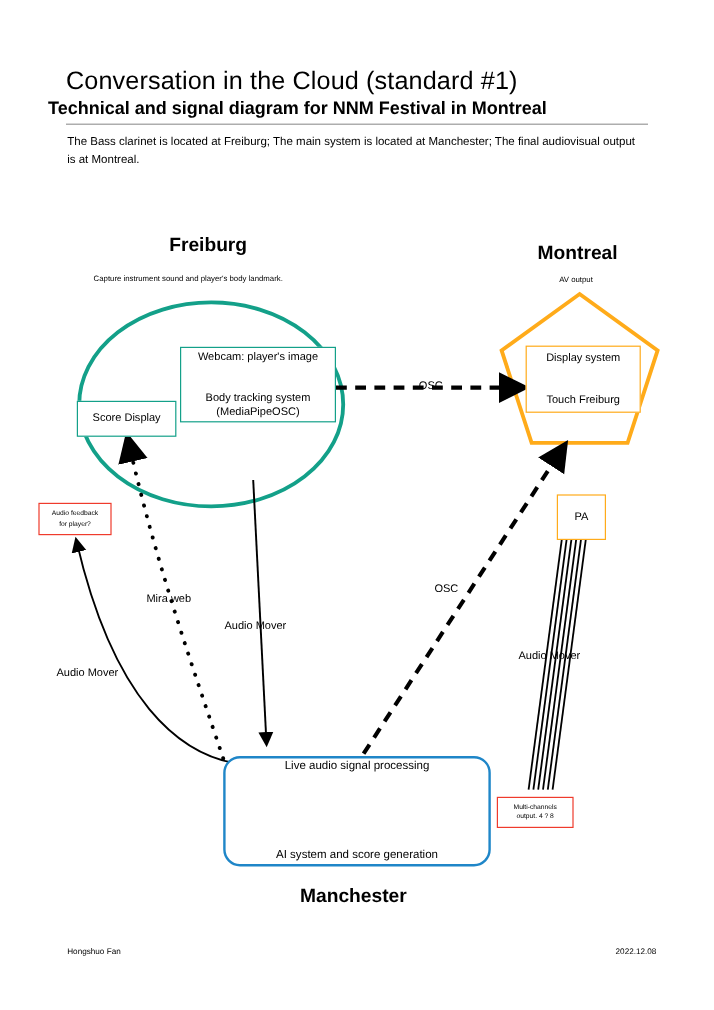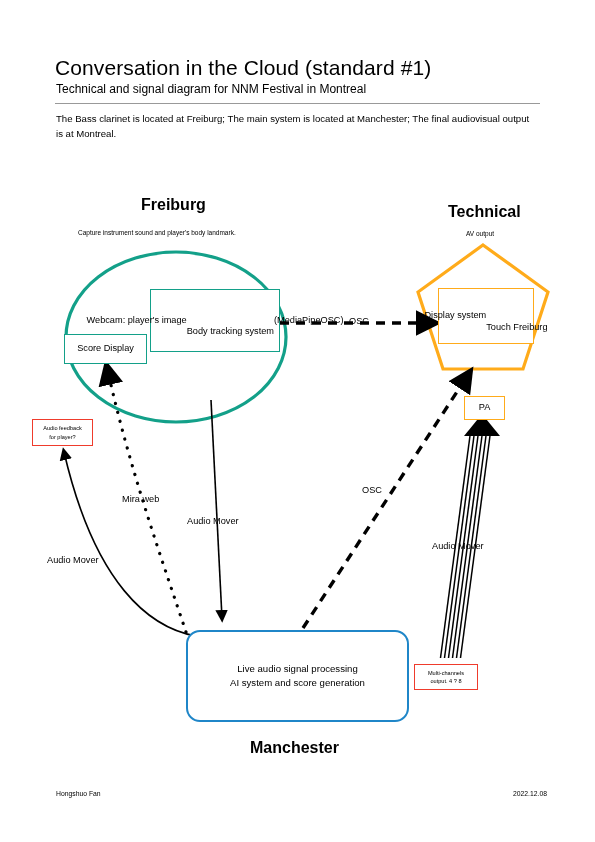--- a/index.html
+++ b/index.html
@@ -26,24 +26,25 @@
   .doc-title {
     position: absolute;
     left: 55px;
     top: 56px;
     font-size: 21px;
     letter-spacing: 0.1px;
     white-space: nowrap;
   }
   .doc-subtitle {
     position: absolute;
-    left: 56px;
+    left: 40px;
     top: 82px;
-    font-size: 12px;
-    white-space: nowrap;
+    font-size: 15px;
+    white-space: nowrap;
+    font-weight: bold;
   }
   .rule {
     position: absolute;
     left: 55px;
     top: 103px;
     width: 485px;
     height: 1px;
     background: #999999;
   }
   .intro {
@@ -67,21 +68,21 @@
     font-size: 6.5px;
     white-space: nowrap;
   }
 
   
   .nodebox {
     position: absolute;
     box-sizing: border-box;
     background: #ffffff;
     display: flex;
-    flex-direction: row;
+    flex-direction: column;
     align-items: center;
     justify-content: center;
     text-align: center;
     font-size: 9.2px;
     line-height: 1.25;
   }
   .nodebox .ln { display: block; white-space: nowrap; }
   .nodebox .ln + .ln { margin-top: 23px; }
 
   .teal-box { border: 1.4px solid #13a089; }
@@ -103,21 +104,21 @@
 
   .manchester-box {
     position: absolute;
     box-sizing: border-box;
     border: 2.4px solid #1f86c8;
     border-radius: 14px;
     background: #ffffff;
     display: flex;
     flex-direction: column;
     align-items: center;
-    justify-content: center;
+    justify-content: space-between;
     text-align: center;
     font-size: 9.6px;
     line-height: 1.45;
   }
 
   
   .edge-label {
     position: absolute;
     font-size: 9.2px;
     white-space: nowrap;
@@ -201,29 +202,29 @@
     <span class="ln">Score Display</span>
   </div>
 
   <div class="nodebox teal-box" style="left:150px; top:289px; width:130px; height:63px;">
     <span class="ln">Webcam: player's image</span>
     <span class="ln">Body tracking system</span>
     <span class="ln" style="margin-top:0">(MediaPipeOSC)</span>
   </div>
 
 
-  <div class="site-title" style="left:448px; top:203px;">Technical</div>
+  <div class="site-title" style="left:448px; top:203px;">Montreal</div>
   <div class="site-caption" style="left:466px; top:230px;">AV output</div>
 
   <div class="nodebox orange-box" style="left:438px; top:288px; width:96px; height:56px;">
     <span class="ln">Display system</span>
     <span class="ln">Touch Freiburg</span>
   </div>
 
-  <div class="nodebox orange-box" style="left:464px; top:396px; width:41px; height:24px;">
+  <div class="nodebox orange-box" style="left:464px; top:412px; width:41px; height:38px;">
     <span class="ln">PA</span>
   </div>
 
   <div class="manchester-box" style="left:186px; top:630px; width:223px; height:92px;">
     <span>Live audio signal processing</span>
     <span>AI system and score generation</span>
   </div>
   <div class="site-title" style="left:250px; top:739px;">Manchester</div>
 
   <div class="red-note" style="left:32px; top:419px; width:61px; height:27px;">

